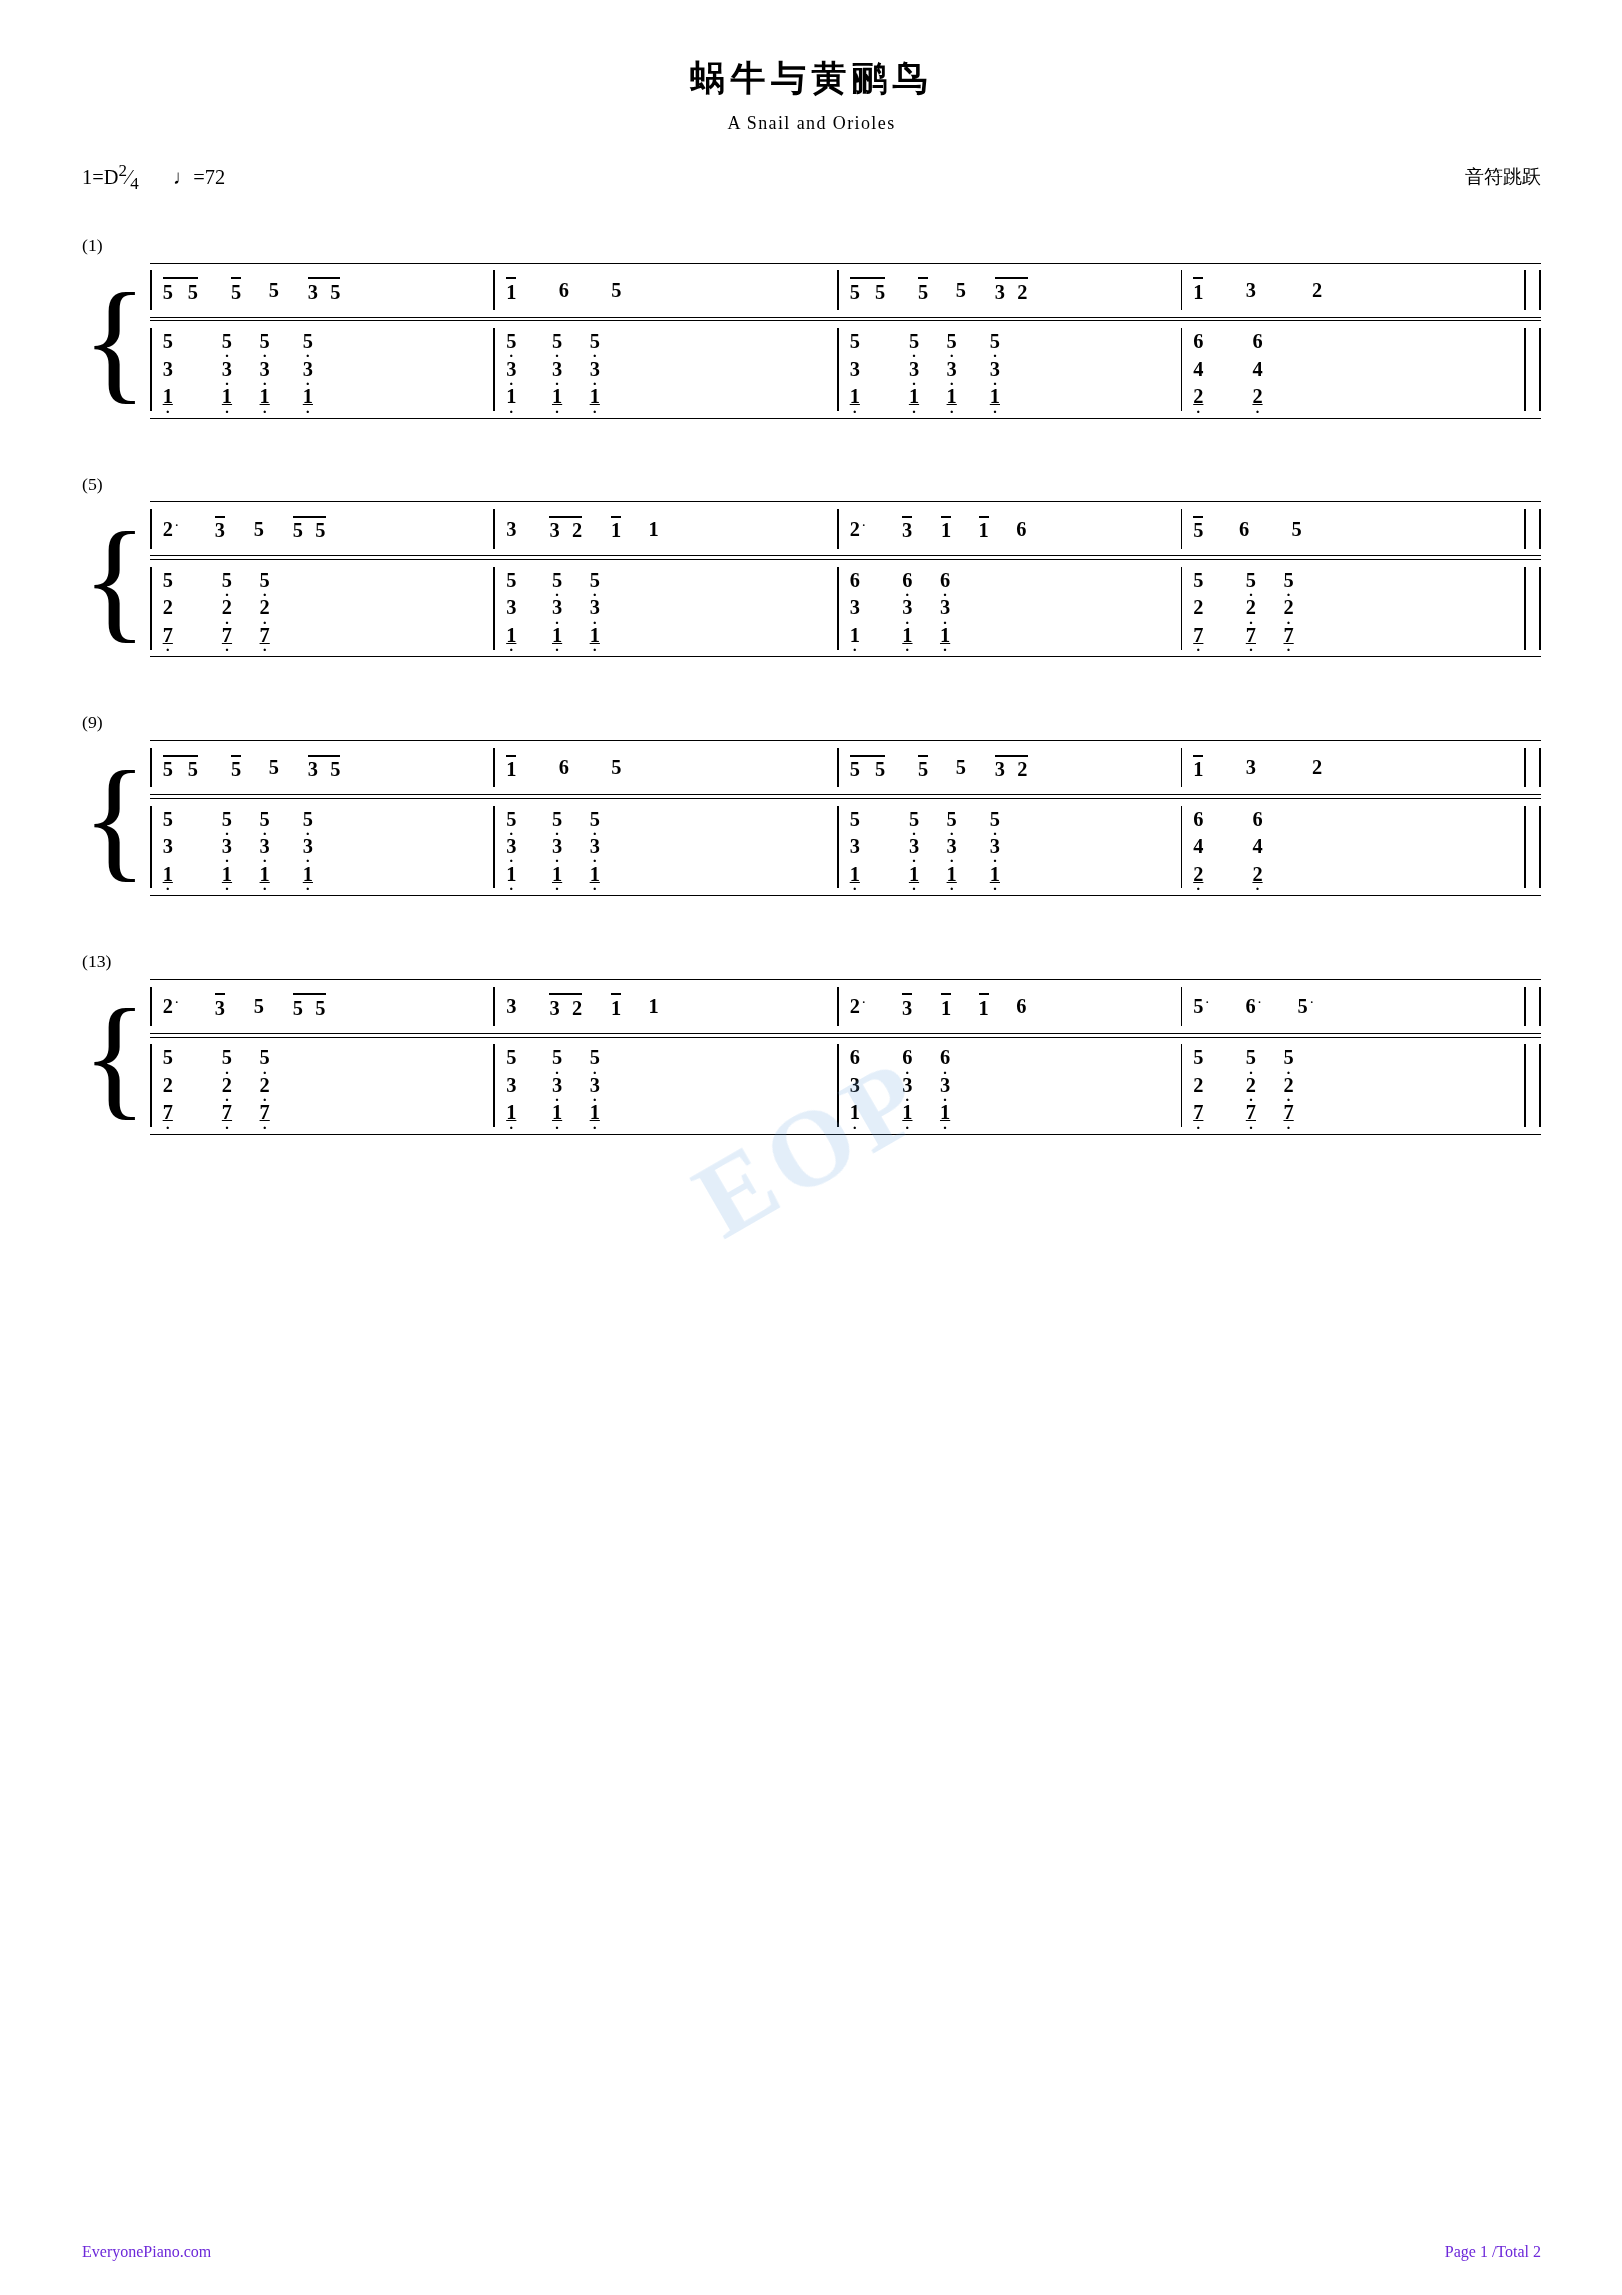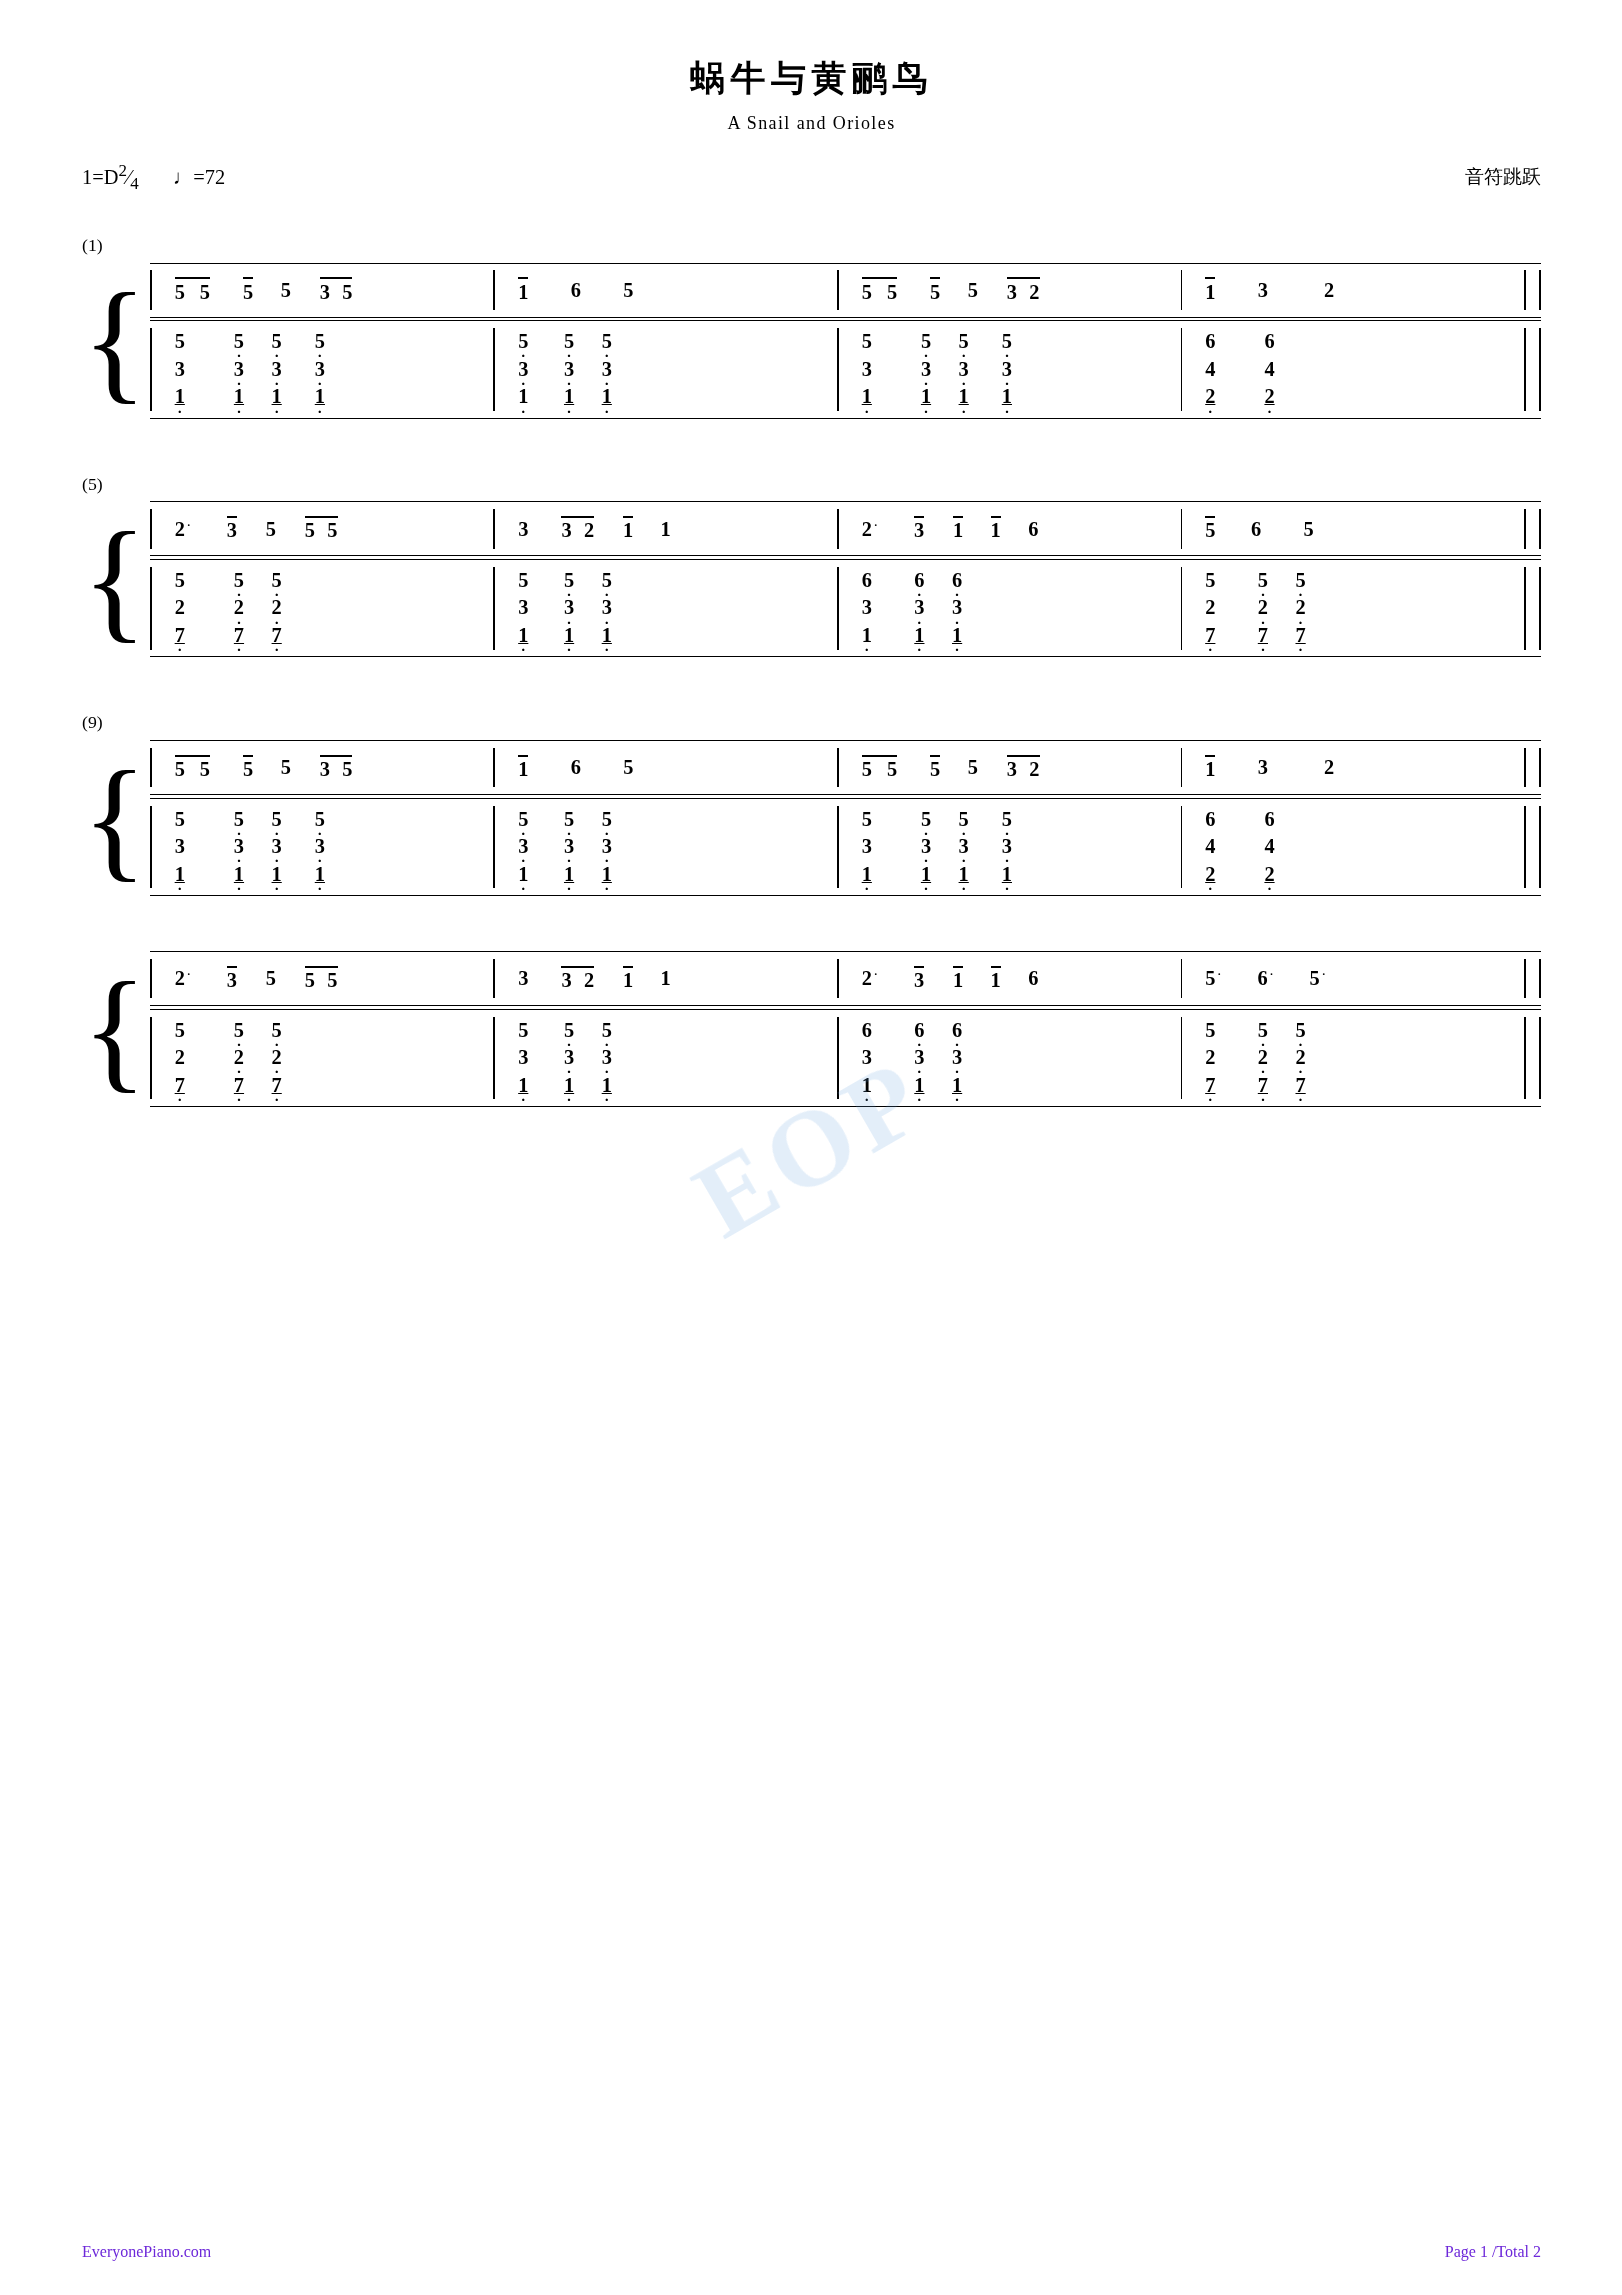--- a/index.html
+++ b/index.html
@@ -176,21 +176,21 @@
       width: 1.7px;
       background: #000;
       align-self: stretch;
     }
 
     .mn { 
       flex: 1;
       display: flex;
       align-items: center;
       gap: 11px;
-      padding: 0 23px;
+      padding: 0 11px;
       justify-content: flex-start;
     }
 
     
   </style>
 </head>
 <body>
 
 <div class="watermark">EOP</div>
 
@@ -744,20 +744,21 @@
         <div class="vl"></div>
         <span style="display:inline-block;width:13.6px;"></span>
         <div class="vl"></div>
       </div>
 
     </div>
   </div>
 </div>
 
 <div class="section-wrap">
+  <div class="section-label">(13)</div>
 
   <div class="fsw">
     <div class="brace-wrap">
       <span class="brace-t">{</span>
     </div>
     <div class="staff-wrap">
 
       <div class="tstaff">
         <div class="vl"></div>
 

